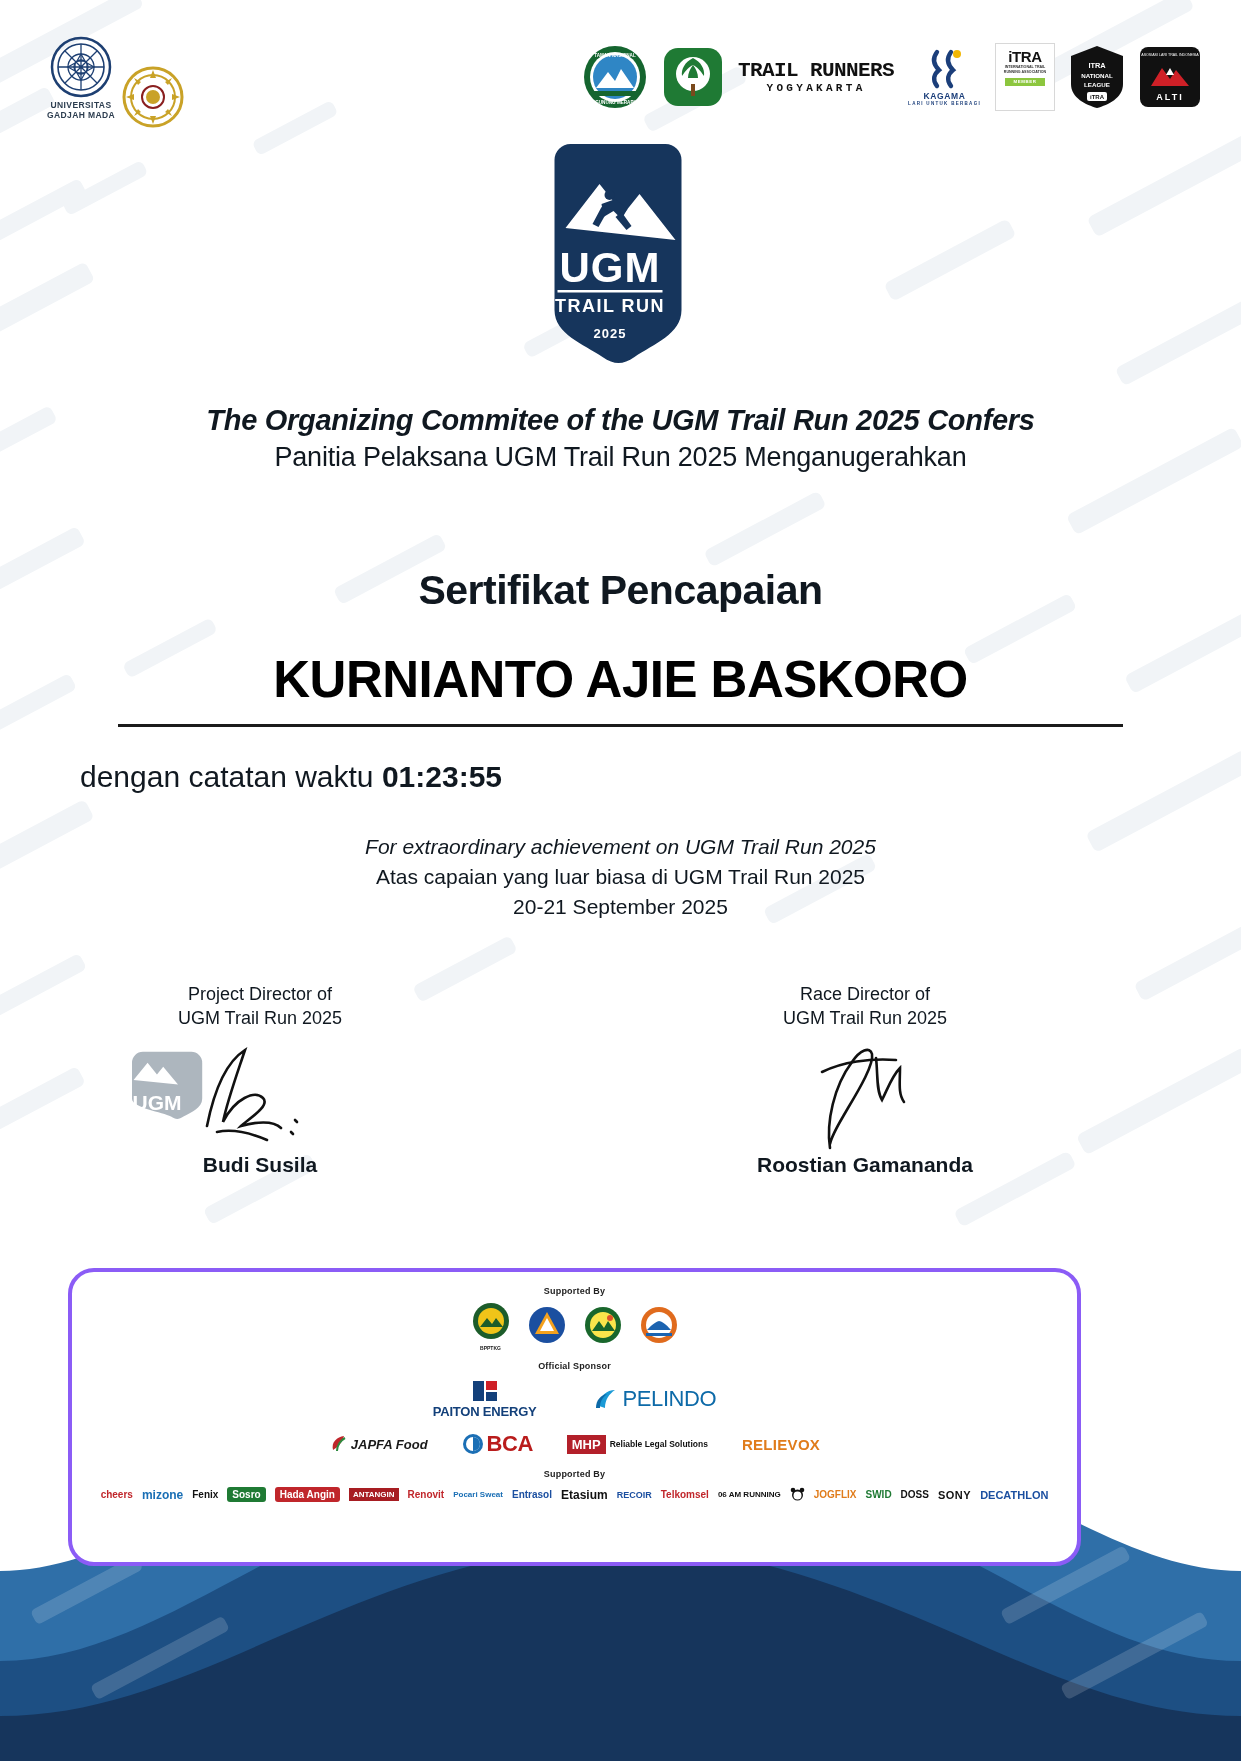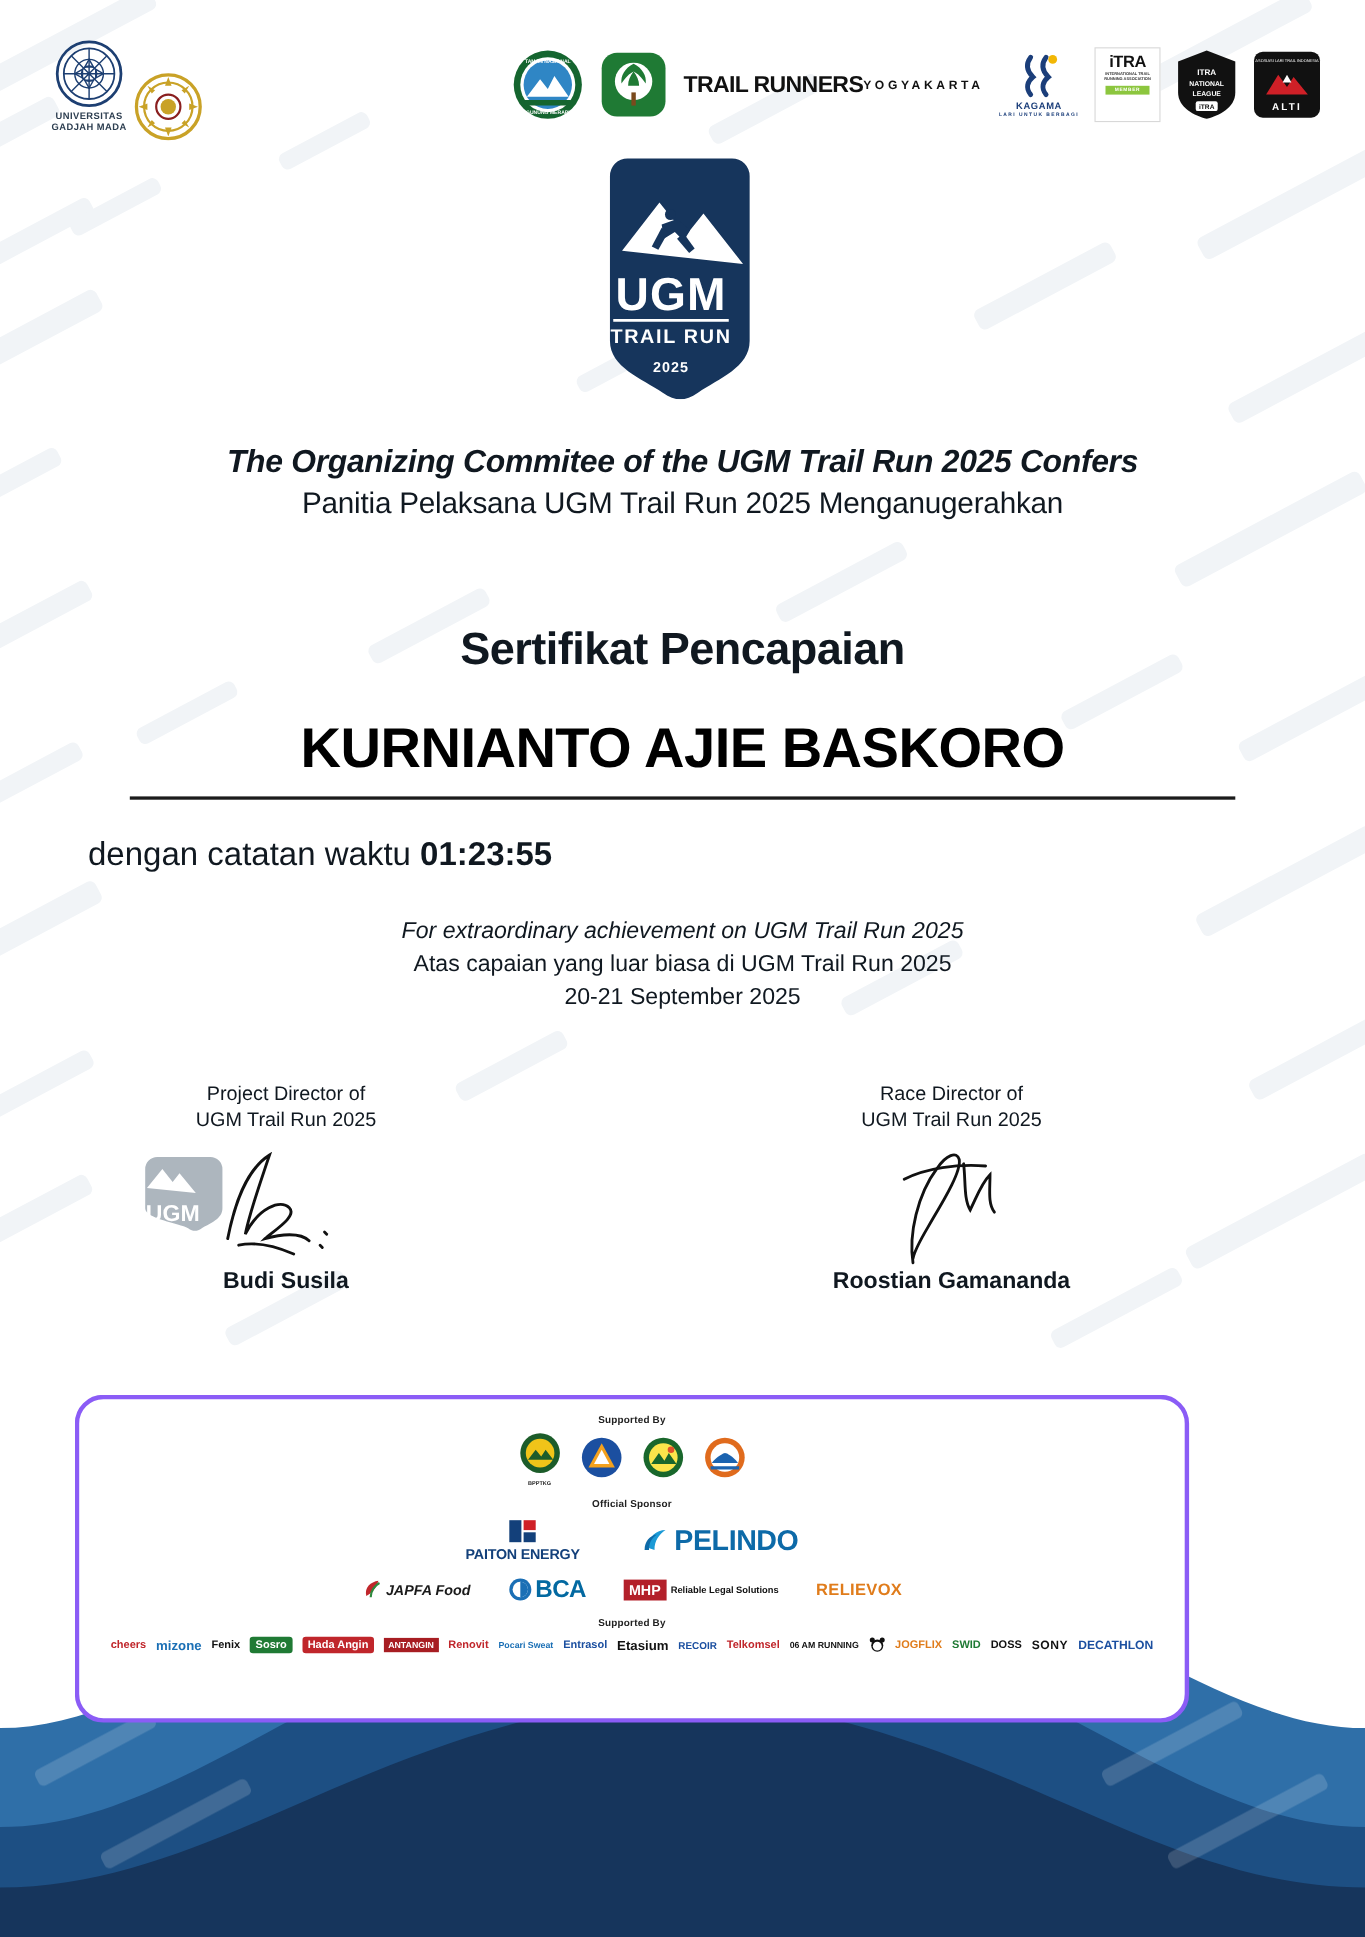--- a/index.html
+++ b/index.html
@@ -359,21 +359,21 @@
 
       <div class="logo-badge">
         <svg width="62" height="62" viewBox="0 0 62 62">
           <rect x="2" y="2" width="58" height="58" rx="14" fill="#1f7a34"></rect>
           <circle cx="31" cy="28" r="17" fill="#ffffff"></circle>
           <path d="M31 12 c-8 4 -12 11 -11 18 c4 -6 7 -9 11 -11 c-3 4 -5 8 -5 13 h10 c0 -5 -2 -9 -5 -13 c4 2 7 5 11 11 c1 -7 -3 -14 -11 -18 z" fill="#1f7a34"></path>
           <rect x="29" y="38" width="4" height="12" fill="#7a4a1d"></rect>
         </svg>
       </div>
 
-      <div class="logo-badge" style="flex-direction:row;">
+      <div class="logo-badge" style="flex-direction:column;font-family:Liberation Mono, monospace;">
         <div style="font-size:21px;font-weight:700;letter-spacing:-0.6px;color:#111;line-height:1;">
           <span>TRAIL RUNNERS</span>
         </div>
         <div style="font-size:11px;font-weight:700;letter-spacing:3.3px;color:#111;margin-top:1px;">
           <span>YOGYAKARTA</span>
         </div>
       </div>
 
       <div class="logo-badge" style="flex-direction:column;">
         <svg width="36" height="42" viewBox="0 0 36 42">
@@ -556,39 +556,39 @@
         </svg>
         <div style="font-size:13px;font-weight:700;color:#13407a;letter-spacing:-.2px;margin-top:1px;">
           <span>PAITON ENERGY</span>
         </div>
       </div>
       <div class="sp-chip">
         <svg width="26" height="26" viewBox="0 0 26 26">
           <path d="M6 20 C6 10 14 4 22 4 C16 8 12 14 12 22 z" fill="#1b9ad6"></path>
           <path d="M3 22 C3 14 8 9 14 8 C9 12 7 16 7 22 z" fill="#0d6aa8"></path>
         </svg>
-        <span style="font-size:26px;color:#0d6aa8;font-weight:700;letter-spacing:-.4px;margin-left:4px;">PELINDO</span>
+        <span style="font-size:22px;color:#0d6aa8;font-weight:400;letter-spacing:-.4px;margin-left:4px;">PELINDO</span>
       </div>
     </div>
 
     <div class="sp-row" style="margin-top:12px;gap:34px;">
       <div class="sp-chip">
         <svg width="20" height="20" viewBox="0 0 20 20">
           <path d="M4 16 C2 8 8 3 15 2 C13 9 9 13 4 16 z" fill="#c0262b"></path>
           <path d="M8 17 C8 11 12 6 16 4" stroke="#2d8a3e" stroke-width="2" fill="none"></path>
         </svg>
         <span style="font-size:13px;color:#1a1a1a;font-style:italic;margin-left:2px;">JAPFA Food</span>
       </div>
       <div class="sp-chip">
         <svg width="22" height="22" viewBox="0 0 22 22">
           <circle cx="11" cy="11" r="10" fill="#1b6fb5"></circle>
           <path d="M4 11 a7 7 0 0 1 14 0 a7 7 0 0 1 -14 0" fill="#ffffff"></path>
           <path d="M11 4 a7 7 0 0 1 0 14 z" fill="#1b6fb5"></path>
         </svg>
-        <span style="font-size:22px;color:#0369a1;font-weight:700;letter-spacing:-.5px;margin-left:3px;">BCA</span>
+        <span style="font-size:22px;color:#b91c1c;font-weight:700;letter-spacing:-.5px;margin-left:3px;">BCA</span>
       </div>
       <div class="sp-chip">
         <span style="background:#b3202a;color:#fff;font-size:13px;font-weight:700;padding:2px 5px;">MHP</span>
         <span style="font-size:8.5px;color:#111;font-weight:700;margin-left:4px;">Reliable Legal Solutions</span>
       </div>
       <div class="sp-chip">
         <span style="font-size:15px;font-weight:700;color:#e07c1b;letter-spacing:.3px;">RELIEVOX</span>
       </div>
     </div>
 

